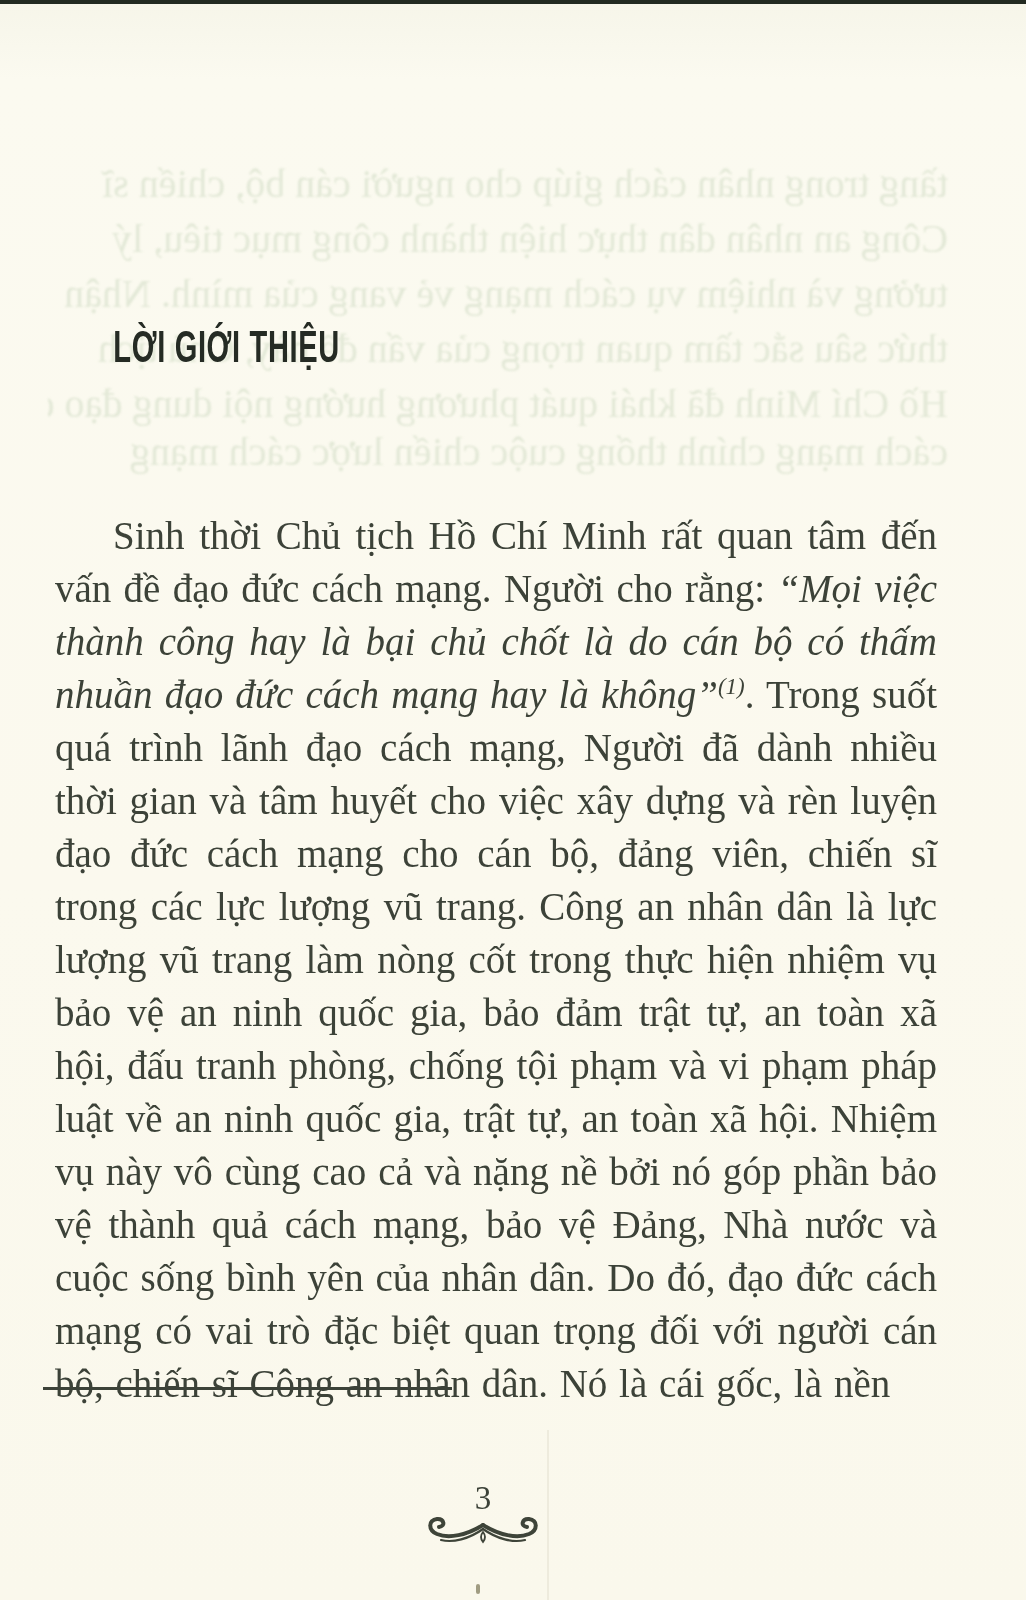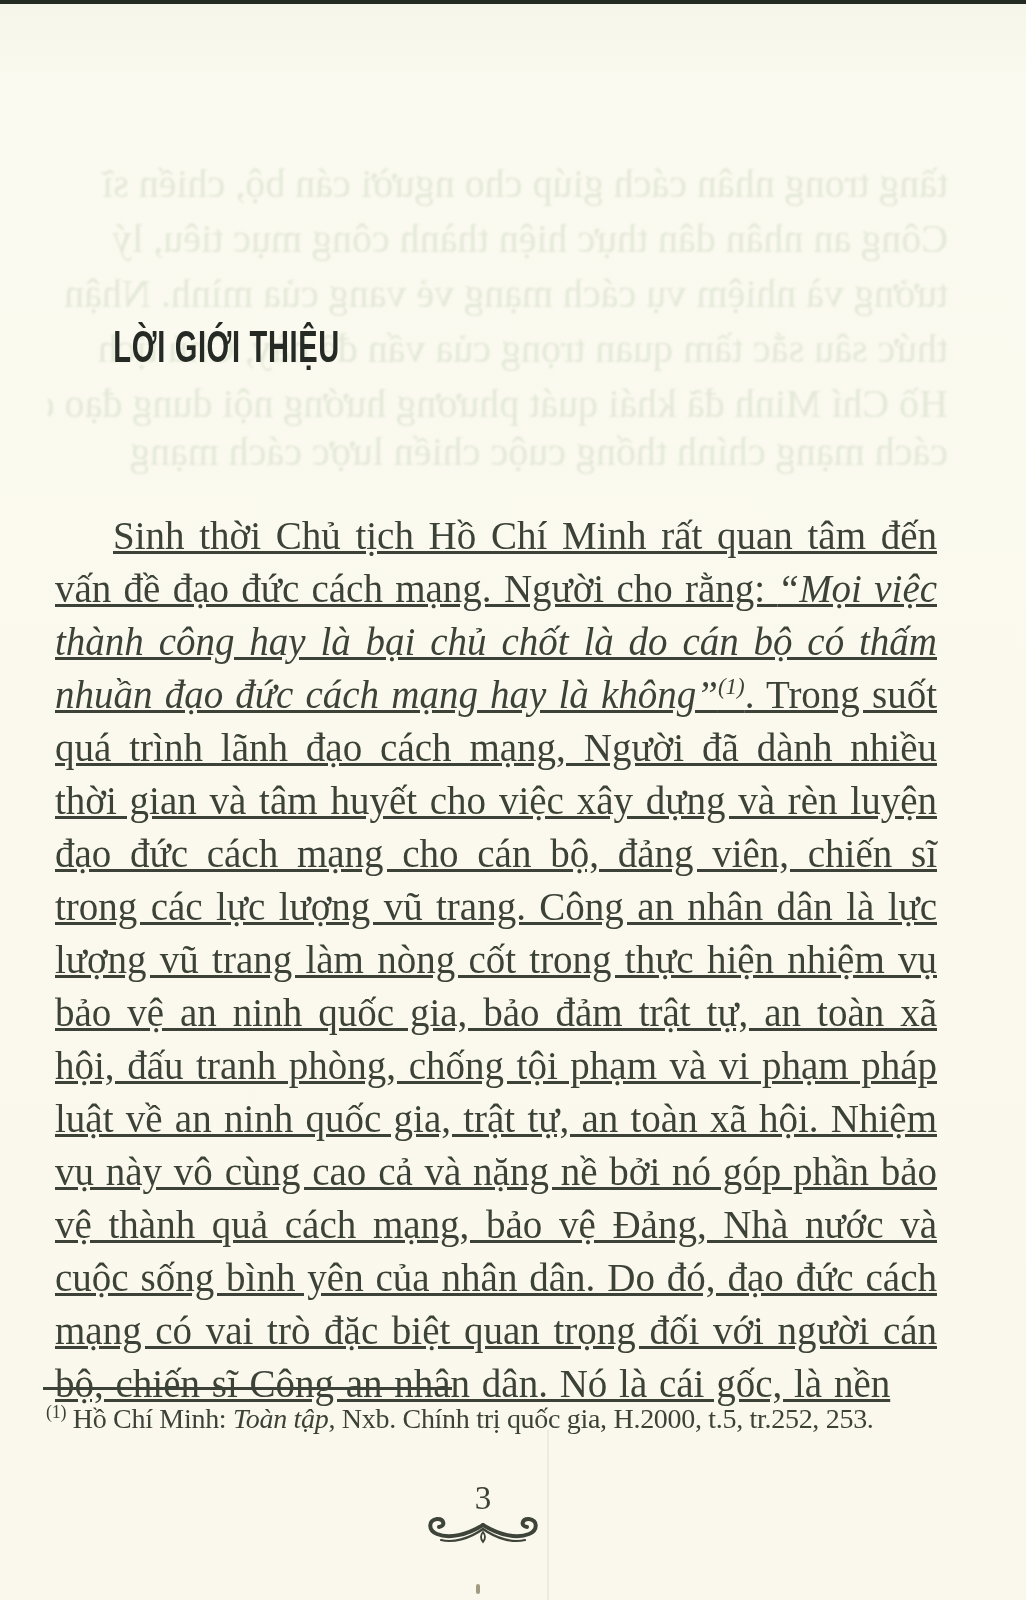--- a/index.html
+++ b/index.html
@@ -20,21 +20,21 @@
   .chapter-title { position:absolute; top:322px; left:55px; width:880px; }
   .chapter-title-inner {
     display:inline-block; font-family:"Liberation Sans", sans-serif; font-weight:bold;
     font-size:44px; letter-spacing:1px; transform:scaleX(0.66); transform-origin:50% 50%;
     color:#252b24; white-space:nowrap;
   }
 
   .body-paragraph {
     position:absolute; top:470px; left:55px; width:882px;
     font-size:39px; line-height:53px; color:#3c4238;
-    text-align:justify; text-indent:58px; word-spacing:2px;text-decoration:underline;
+    text-align:justify; text-indent:58px; word-spacing:2px;
   }
   .run-italic { font-style:italic; }
   .sup { vertical-align:super; font-size:23px; line-height:0; }
 
   .footnote-separator { position:absolute; top:1387px; left:43px; width:409px; height:3px; background:#3c4238; }
   .footnote {
     position:absolute; top:1403px; left:46px; width:940px;
     font-size:28px; color:#3c4238; white-space:nowrap; letter-spacing:-0.3px;
   }
   .footnote .sup { font-size:18px; }
@@ -62,21 +62,20 @@
     </div>
 
   <div class="chapter-title">
     <span class="chapter-title-inner">LỜI GIỚI THIỆU</span>
   </div>
 
   <p class="body-paragraph"><span class="">Sinh thời Chủ tịch Hồ Chí Minh rất quan tâm đến vấn đề đạo đức cách mạng. Người cho rằng: </span><span class="run-italic">“Mọi việc thành công hay là bại chủ chốt là do cán bộ có thấm nhuần đạo đức cách mạng hay là không”</span><span class="sup run-italic">(1)</span><span class="">. Trong suốt quá trình lãnh đạo cách mạng, Người đã dành nhiều thời gian và tâm huyết cho việc xây dựng và rèn luyện đạo đức cách mạng cho cán bộ, đảng viên, chiến sĩ trong các lực lượng vũ trang. Công an nhân dân là lực lượng vũ trang làm nòng cốt trong thực hiện nhiệm vụ bảo vệ an ninh quốc gia, bảo đảm trật tự, an toàn xã hội, đấu tranh phòng, chống tội phạm và vi phạm pháp luật về an ninh quốc gia, trật tự, an toàn xã hội. Nhiệm vụ này vô cùng cao cả và nặng nề bởi nó góp phần bảo vệ thành quả cách mạng, bảo vệ Đảng, Nhà nước và cuộc sống bình yên của nhân dân. Do đó, đạo đức cách mạng có vai trò đặc biệt quan trọng đối với người cán bộ, chiến sĩ Công an nhân dân. Nó là cái gốc, là nền</span></p>
 
   <div class="footnote-separator"></div>
 
-  <div class="footnote"><span class="sup">(1)</span><span class=""> Hồ Chí Minh: </span><span class="run-italic">Toàn tập</span><span class="">, Nxb. Chính trị quốc gia, H.2000, t.5, tr.252, 253.</span></div>
 
   <div class="page-number">3</div>
 
   <div class="flourish-wrap">
     <svg width="124" height="38" viewBox="0 0 124 38" xmlns="http://www.w3.org/2000/svg">
       <g fill="none" stroke="#3e4439" stroke-linecap="round">
 
         <path d="M62,14 C46,24 28,28 16,23 C7,19 7,9 16,8 C23,7.5 25,15 18,16" stroke-width="4"></path>
         <path d="M62,18 C48,28 32,32 20,29" stroke-width="2.2"></path>
 

